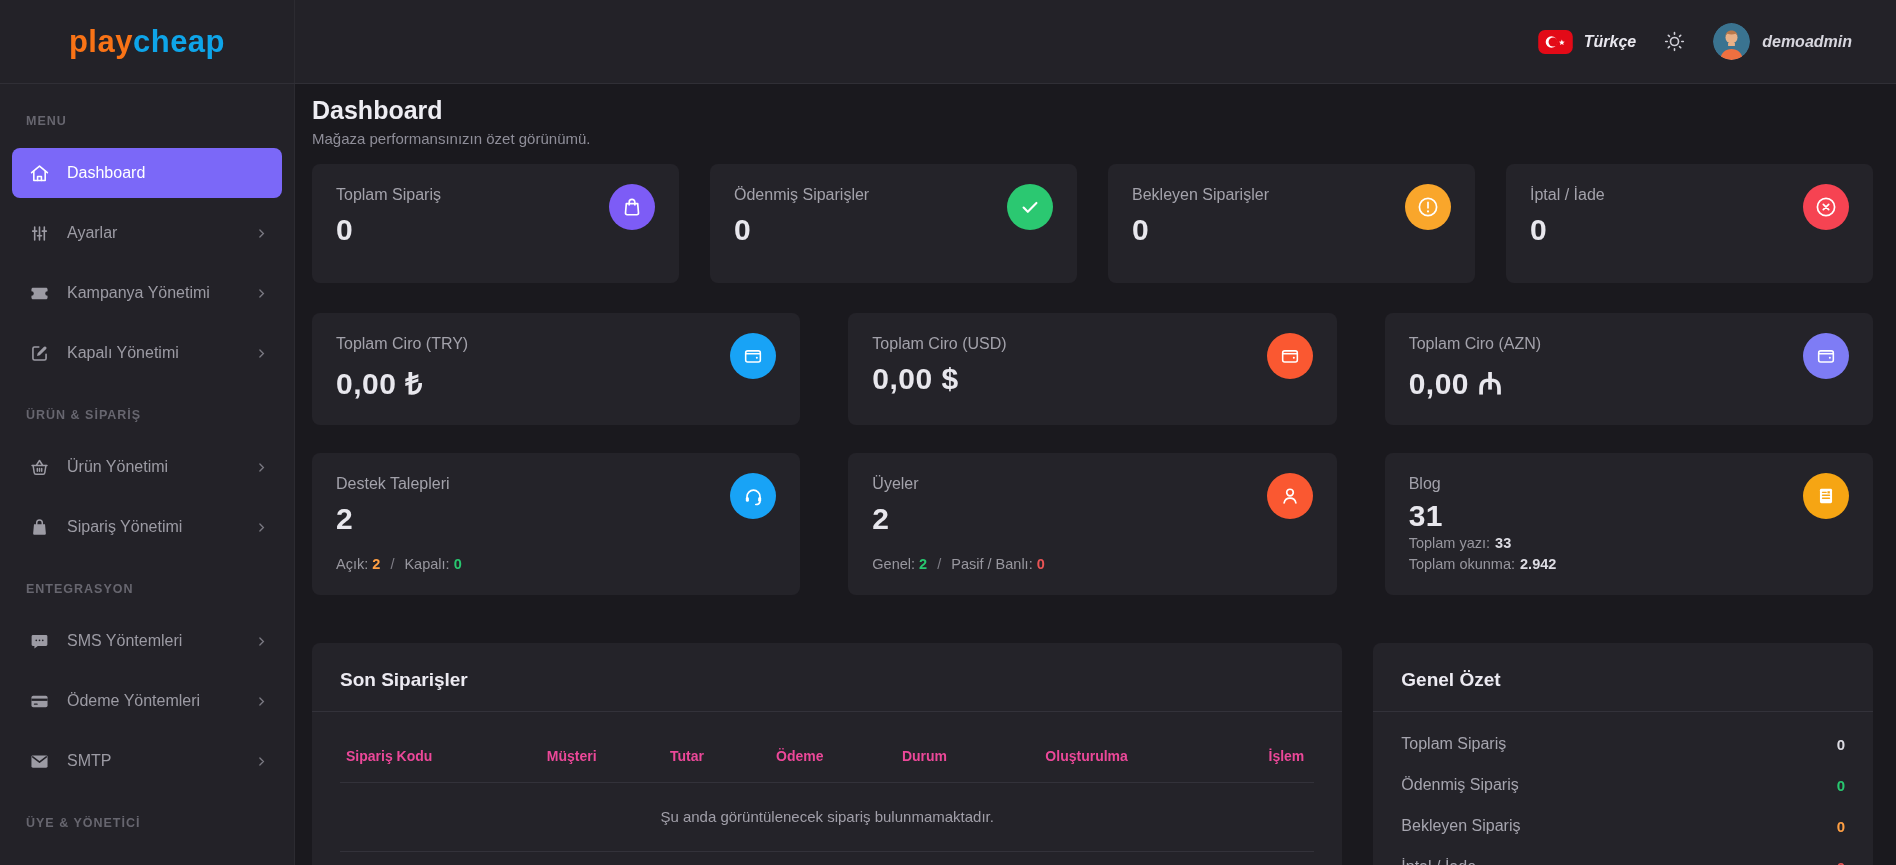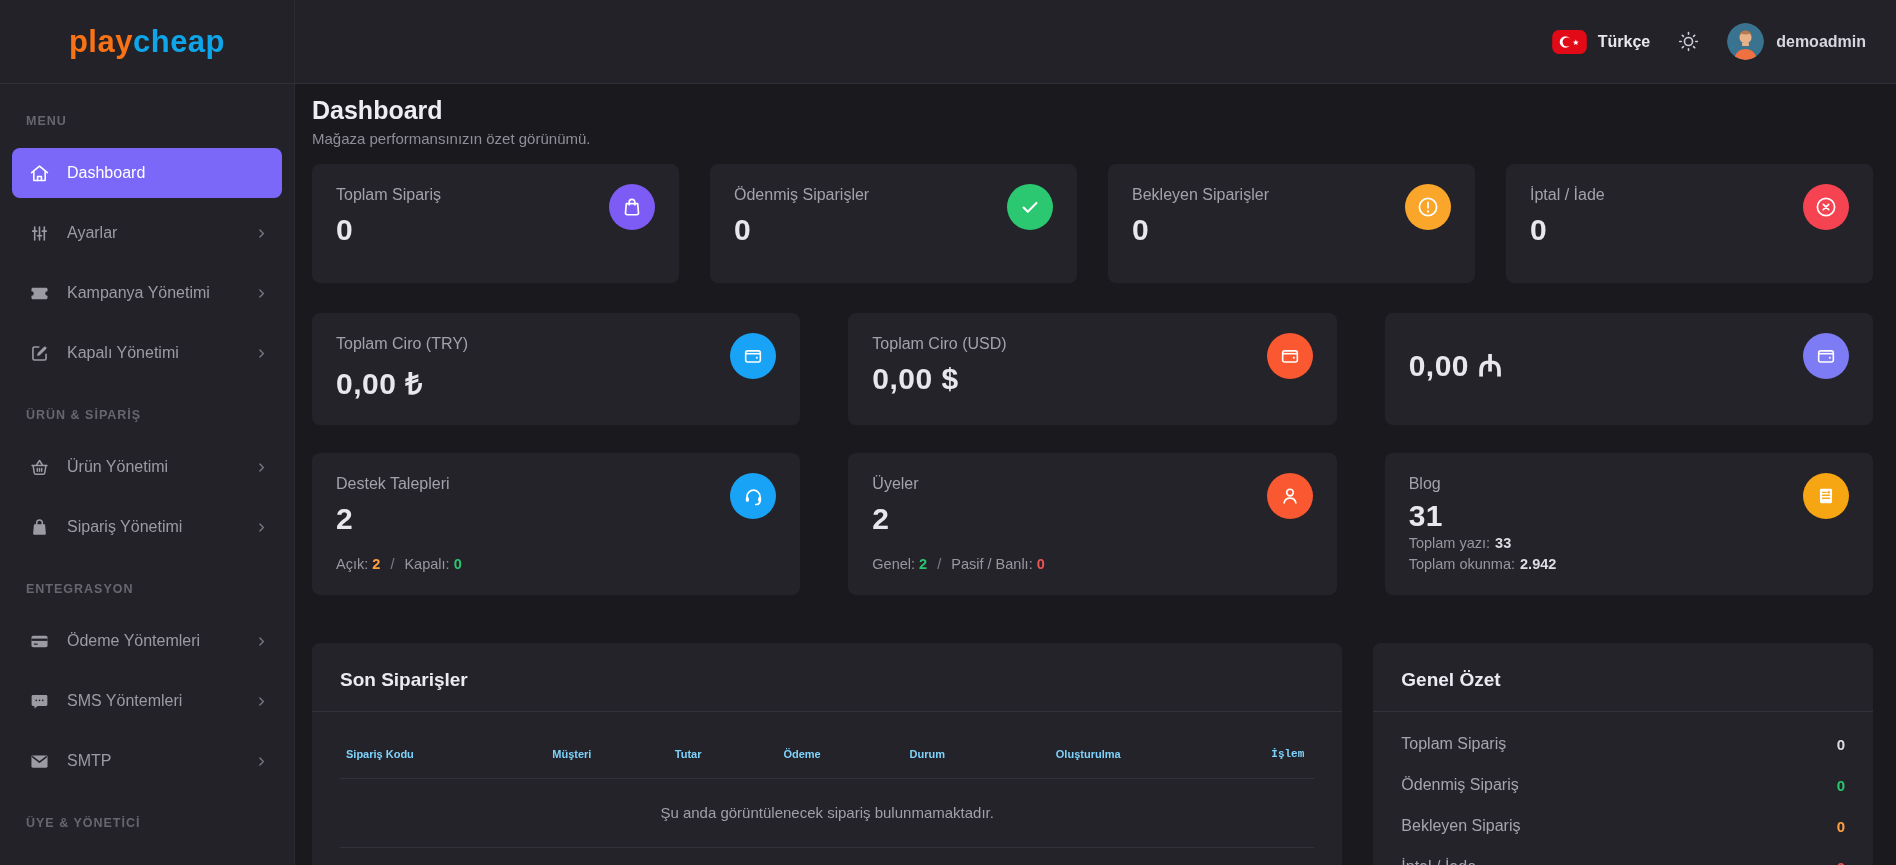--- a/index.html
+++ b/index.html
@@ -5,21 +5,21 @@
   * { box-sizing: border-box; }
   html,body { margin:0; padding:0; width:1896px; height:865px; overflow:hidden;
     background:#1a191e; font-family:"Liberation Sans", sans-serif; }
   .topbar { position:absolute; top:0; left:0; width:1896px; height:84px;
     background:#232228; border-bottom:1px solid #302f36; display:flex; align-items:center; z-index:3; }
   .logo-wrap { width:295px; height:100%; display:flex; align-items:center; justify-content:center;
     border-right:1px solid #2c2b31; cursor:pointer; }
   .logo { font-size:31px; font-weight:700; letter-spacing:.5px; }
   .logo-play { color:#f97316; }
   .logo-cheap { color:#0ea5e9; }
-  .topbar-right { margin-left:auto; display:flex; align-items:center; gap:27px; padding-right:30px; }
+  .topbar-right { margin-left:auto; display:flex; align-items:center; gap:27px; padding-right:44px;font-style:italic; }
   .lang { display:flex; align-items:center; gap:11px; cursor:pointer; }
   .lang-label { color:#e8e7ee; font-size:16px; font-weight:600; }
   .theme-toggle { color:#cfced6; display:flex; cursor:pointer; }
   .user { display:flex; align-items:center; gap:12px; cursor:pointer; }
   .user-name { color:#d7d6de; font-size:16px; font-weight:600; }
   .avatar { border-radius:50%; overflow:hidden; display:block; }
 
   .sidebar { position:absolute; top:84px; left:0; bottom:0; width:295px;
     background:#232228; border-right:1px solid #2c2b31; overflow:hidden; }
   .section-label { margin:30px 26px 20px; font-size:12.5px; font-weight:700;
@@ -68,24 +68,24 @@
   .t-white  { color:#dddce3; }
   .sub-sep { margin:0 6px; color:#7f7e87; }
   .blog-line { margin-top:2px; font-size:14.5px; color:#98979f; }
   .blog-line b { color:#dddce3; font-weight:700; margin-left:5px; }
 
   .panel { background:#242329; border-radius:8px; height:292px; overflow:hidden; }
   .panel-header { padding:26px 28px 20px; font-size:19px; font-weight:700; color:#eceaf1;
     border-bottom:1px solid #33323a; }
   .orders-wrap { padding:0 28px; }
   table.orders { width:100%; border-collapse:collapse; }
-  table.orders th { padding:36px 6px 18px; font-size:11px; font-weight:700; color:#7dd3fc;
+  table.orders th { padding:36px 6px 18px; font-size:14px; font-weight:700; color:#ec4899;
     text-align:center; white-space:nowrap; border-bottom:1px solid #33323a; }
   table.orders th:first-child { text-align:left; width:17%; }
-  table.orders th:last-child { text-align:right; padding-right:10px; width:13%;font-family:Liberation Mono, monospace; }
+  table.orders th:last-child { text-align:right; padding-right:10px; width:13%; }
   td.empty-msg { padding:25px 0 26px; text-align:center; color:#a19fa9; font-size:15px;
     border-bottom:1px solid #33323a; }
 
   .sum-row { display:flex; justify-content:space-between; align-items:center;
     padding:0 28px; margin-top:23px; }
   .sum-row:first-of-type { margin-top:24px; }
   .sum-label { font-size:16px; color:#a6a5af; }
   .sum-value { font-size:15px; font-weight:700; }
 </style>
 </head>
@@ -227,43 +227,43 @@
           <path d="M9 5.5 15.5 12 9 18.5"></path>
         </svg>
     </span>
   </a>
 
   <div class="section-label">ENTEGRASYON</div>
 
   <a class="nav-item">
     <span class="nav-icon">
       <svg width="21" height="21" viewBox="0 0 24 24">
-        <rect x="2.8" y="5.5" width="18.4" height="13" rx="2" fill="currentColor"></rect>
-        <rect x="2.8" y="8.7" width="18.4" height="2.6" fill="#232228"></rect>
-        <rect x="5.5" y="14.2" width="4.5" height="1.6" rx=".8" fill="#232228"></rect>
-      </svg>
-    </span>
-    <span class="nav-label">Ödeme Yöntemleri</span>
-    <span class="chev">
-      <svg width="13" height="13" viewBox="0 0 24 24" fill="none" stroke="currentColor" stroke-width="2.4" stroke-linecap="round">
-          <path d="M9 5.5 15.5 12 9 18.5"></path>
-        </svg>
-    </span>
-  </a>
-
-  <a class="nav-item">
-    <span class="nav-icon">
-      <svg width="21" height="21" viewBox="0 0 24 24">
         <path fill="currentColor" d="M4.5 4.5h15c.83 0 1.5.67 1.5 1.5v9.5c0 .83-.67 1.5-1.5 1.5H10l-3.8 3v-3H4.5c-.83 0-1.5-.67-1.5-1.5V6c0-.83.67-1.5 1.5-1.5z"></path>
         <circle cx="8.3" cy="10.8" r=".95" fill="#232228"></circle>
           <circle cx="12" cy="10.8" r=".95" fill="#232228"></circle>
           <circle cx="15.7" cy="10.8" r=".95" fill="#232228"></circle>
       </svg>
     </span>
     <span class="nav-label">SMS Yöntemleri</span>
+    <span class="chev">
+      <svg width="13" height="13" viewBox="0 0 24 24" fill="none" stroke="currentColor" stroke-width="2.4" stroke-linecap="round">
+          <path d="M9 5.5 15.5 12 9 18.5"></path>
+        </svg>
+    </span>
+  </a>
+
+  <a class="nav-item">
+    <span class="nav-icon">
+      <svg width="21" height="21" viewBox="0 0 24 24">
+        <rect x="2.8" y="5.5" width="18.4" height="13" rx="2" fill="currentColor"></rect>
+        <rect x="2.8" y="8.7" width="18.4" height="2.6" fill="#232228"></rect>
+        <rect x="5.5" y="14.2" width="4.5" height="1.6" rx=".8" fill="#232228"></rect>
+      </svg>
+    </span>
+    <span class="nav-label">Ödeme Yöntemleri</span>
     <span class="chev">
       <svg width="13" height="13" viewBox="0 0 24 24" fill="none" stroke="currentColor" stroke-width="2.4" stroke-linecap="round">
           <path d="M9 5.5 15.5 12 9 18.5"></path>
         </svg>
     </span>
   </a>
 
   <a class="nav-item">
     <span class="nav-icon">
       <svg width="21" height="21" viewBox="0 0 24 24">
@@ -356,20 +356,21 @@
       <div class="card-value">0,00 $</div>
       <div class="icon-circle ic-tomato">
         <svg width="22" height="22" viewBox="0 0 24 24" fill="none" stroke="#fff" stroke-width="1.7">
           <rect x="4" y="6.4" width="16" height="12.2" rx="2.2"></rect>
             <path d="M4 9.5h16"></path>
             <circle cx="16.2" cy="14" r="1.1" fill="#fff" stroke="none"></circle>
         </svg>
       </div>
     </div>
     <div class="card">
+      <div class="card-label">Toplam Ciro (AZN)</div>
       <div class="card-value">0,00 ₼</div>
       <div class="icon-circle ic-lilac">
         <svg width="22" height="22" viewBox="0 0 24 24" fill="none" stroke="#fff" stroke-width="1.7">
           <rect x="4" y="6.4" width="16" height="12.2" rx="2.2"></rect>
             <path d="M4 9.5h16"></path>
             <circle cx="16.2" cy="14" r="1.1" fill="#fff" stroke="none"></circle>
         </svg>
       </div>
     </div>
   </div>

